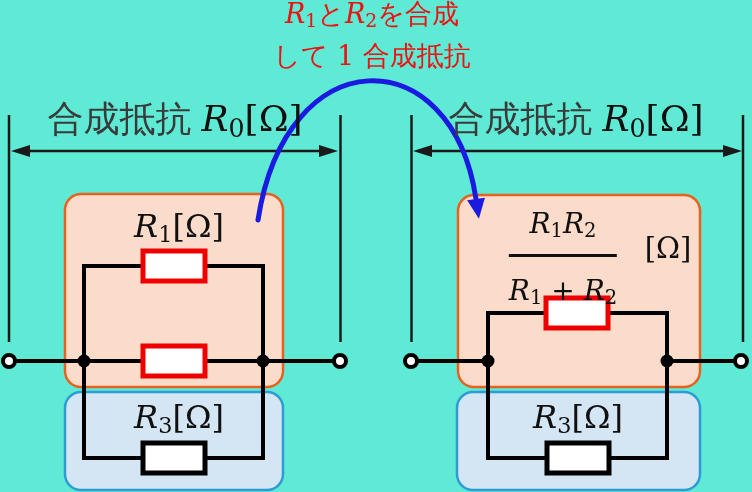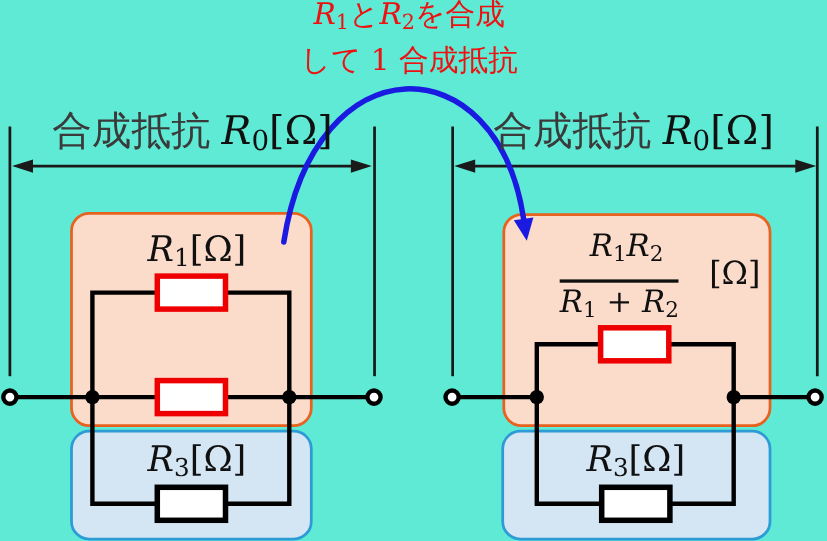--- a/index.html
+++ b/index.html
@@ -13,24 +13,24 @@
   .heading .seg-var,.heading .seg-sub,.heading .seg-up,.heading .seg-cjk{color:inherit}
   .span-label{font-size:36px;line-height:38px}
   .span-label .seg-cjk{color:var(--label-gray)}
   .comp-label{font-size:32px;line-height:34px}
 
   .seg-cjk{font-family:"Liberation Sans",sans-serif}
   .seg-var{font-family:"DejaVu Serif",serif;font-style:italic}
   .seg-sub{font-family:"DejaVu Serif",serif;font-size:0.7em;vertical-align:-0.22em}
   .seg-up{font-family:"DejaVu Serif",serif}
 
-  .frac-block{position:absolute;z-index:2;transform:translateX(-50%);text-align:right;
+  .frac-block{position:absolute;z-index:2;transform:translateX(-50%);text-align:center;
               font-size:28px;line-height:36px;color:var(--math-black)}
   .frac-num{display:block;padding:2px 14px 5px;border-bottom:3px solid var(--math-black)}
-  .frac-den{display:block;padding-top:0}
+  .frac-den{display:block;padding-top:16px}
   .unit-label{font-size:29px;line-height:34px}
 
   
   .hl-pair{fill:var(--pair-box-fill);stroke:var(--pair-box-border);stroke-width:2.5}
   .hl-r3{fill:var(--r3-box-fill);stroke:var(--r3-box-border);stroke-width:2.5}
   .wire{stroke:var(--wire-black);stroke-width:4;fill:none}
   .res{fill:#ffffff;stroke-width:5}
   .res-red{stroke:var(--resistor-red)}
   .res-black{stroke:var(--wire-black)}
   .dot{fill:var(--wire-black)}

